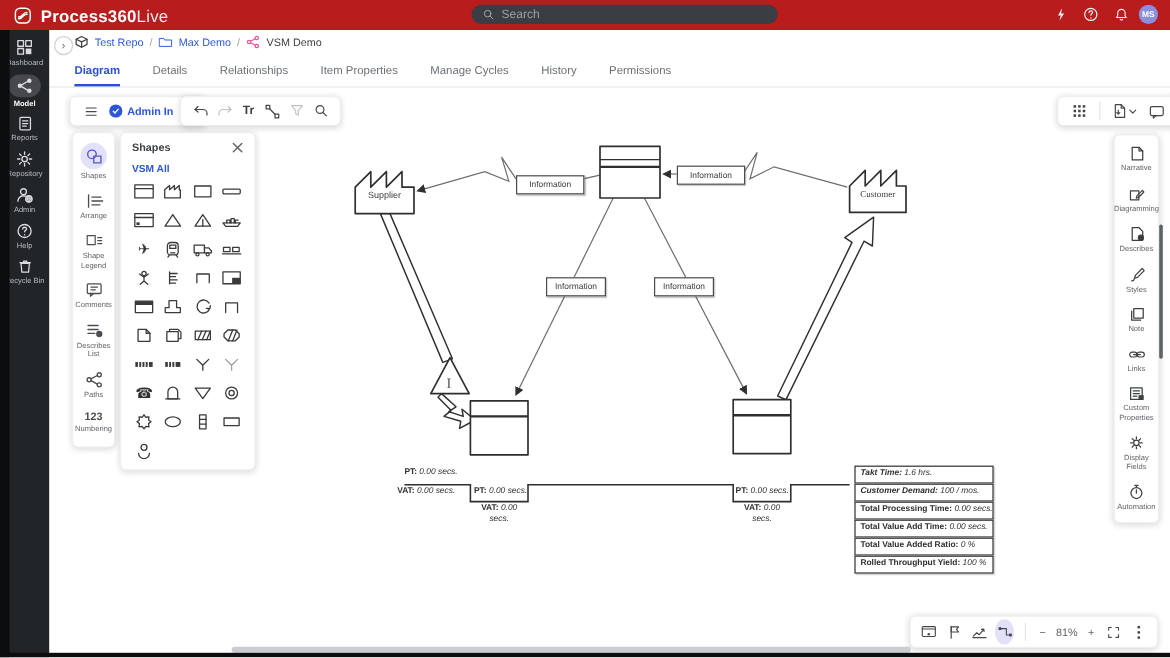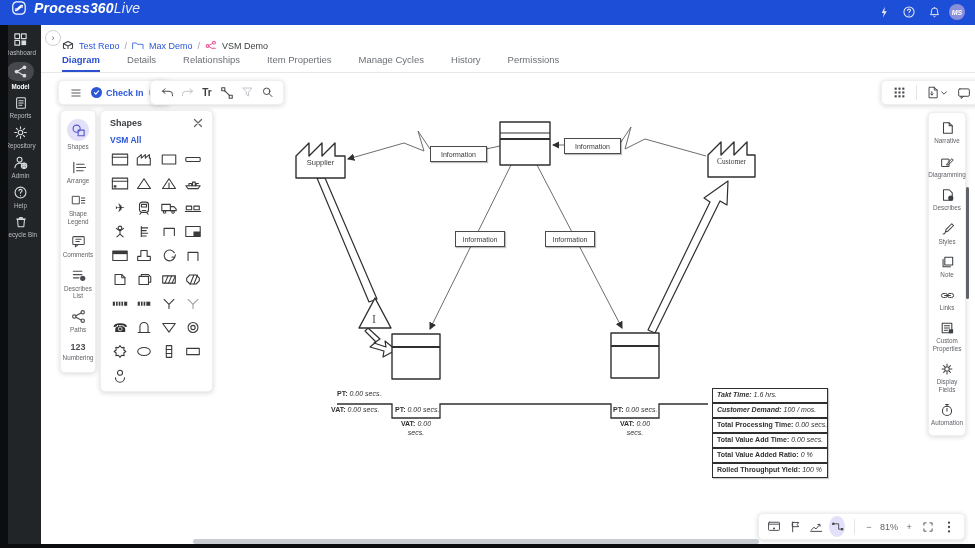--- a/index.html
+++ b/index.html
@@ -1,38 +1,38 @@
 <!DOCTYPE html>
 <html><head>
 <meta charset="utf-8">
 <style>
   html,body{margin:0;padding:0;background:#fff;font-family:"Liberation Sans",sans-serif;}
   #app{position:relative;width:975px;height:548px;overflow:hidden;background:#fff;}
   
   .ic path,.ic rect,.ic circle,.ic ellipse,.ic polygon,.ic line{fill:none;stroke:currentColor;stroke-width:1.2;stroke-linecap:round;stroke-linejoin:round;}
   .ic .fl{fill:currentColor !important;stroke:none !important;}
   
-  #topbar{position:absolute;left:0;top:0;width:975px;height:25px;background:#1d4ed8;display:flex;align-items:flex-start;z-index:9;font-style:italic;}
+  #topbar{position:absolute;left:0;top:0;width:975px;height:25px;background:#b91c1c;display:flex;align-items:center;z-index:9;}
   #logo-title{color:#fff;font-size:14px;font-weight:700;margin-left:7px;letter-spacing:.2px;}
   #logo-title .lt{font-weight:300;color:#e8eaed;}
   #searchbar{position:absolute;left:393px;top:4px;width:255px;height:16px;background:#3a3d43;border-radius:8px;display:flex;align-items:center;color:#9aa0a6;font-size:10px;gap:6px;padding-left:9px;box-sizing:border-box;}
   .tb-ic{color:#e8eaed;display:flex;align-items:center;justify-content:center;width:20px;height:20px;}
   #avatar{width:16px;height:16px;border-radius:50%;background:#8a8edb;color:#fff;font-size:7px;font-weight:700;display:flex;align-items:center;justify-content:center;}
   
   #navbar{position:absolute;left:0;top:25px;width:41px;height:523px;background:#222528;z-index:8;display:flex;flex-direction:column;align-items:center;padding-top:7px;box-sizing:border-box;}
   .nav-item{width:41px;display:flex;flex-direction:column;align-items:center;margin-bottom:6px;color:#d9dbde;cursor:pointer;}
   .nav-item .lbl{font-size:6.3px;color:#b9bcc1;margin-top:2px;text-align:center;line-height:7px;}
   .nav-item.active .pill{background:#46484d;border-radius:10px;width:27px;height:19px;display:flex;align-items:center;justify-content:center;}
   .nav-item.active .lbl{color:#fff;font-weight:700;}
   #edge-left{position:absolute;left:0;top:25px;width:8px;height:523px;background:#0c0d0e;z-index:10;}
   #edge-bottom{position:absolute;left:0;top:544px;width:975px;height:4px;background:#0c0d0e;z-index:11;}
   
   #crumb-row{position:absolute;left:41px;top:25px;right:0;height:24px;background:#fff;z-index:5;}
   #collapse-btn{position:absolute;left:4px;top:5px;width:14px;height:14px;border:1px solid #cdd2d8;border-radius:50%;color:#5f6368;font-size:9px;display:flex;align-items:center;justify-content:center;cursor:pointer;background:#fff;}
-  #breadcrumb{position:absolute;left:21px;top:15px;display:flex;align-items:center;gap:5px;font-size:9px;}
+  #breadcrumb{position:absolute;left:21px;top:4px;display:flex;align-items:center;gap:5px;font-size:9px;}
   .crumb-link{color:#2b57d8;}
   .crumb-cur{color:#3c4043;}
   .crumb-sep{color:#9aa0a6;}
   #tabs-row{position:absolute;left:41px;top:49px;right:0;height:24px;background:#fff;border-bottom:1px solid #e6e8ea;display:flex;align-items:flex-end;padding-left:21px;gap:27px;z-index:5;box-sizing:border-box;}
   .tab{font-size:9.5px;color:#6b7076;padding-bottom:7px;cursor:pointer;}
   .tab.active{color:#2b50d0;font-weight:700;border-bottom:2px solid #2b50d0;padding-bottom:5px;}
   
   .card{position:absolute;background:#fff;border:1px solid #efefef;border-radius:5px;box-shadow:0 1px 5px rgba(32,33,36,.18);display:flex;align-items:center;z-index:6;box-sizing:border-box;}
   .tool-btn{display:flex;align-items:center;justify-content:center;width:20px;height:20px;color:#44474c;cursor:pointer;}
   .tool-btn.dis{color:#bfc3c8;}
@@ -89,20 +89,27 @@
 <body>
 
 <div id="app">
 
   <div id="topbar">
     <svg class="ic" width="16" height="16" viewBox="0 0 16 16" style="color:#fff;margin-left:11px;">
       <rect x="1.8" y="1.8" width="12.4" height="12.4" rx="4"></rect>
       <path d="M4.5 10.5c2.5 1.5 4.5-5 7-3.5M11.5 5.5c-2.5-1.5-4.5 5-7 3.5"></path>
     </svg>
     <div id="logo-title"><span>Process360</span><span class="lt">Live</span></div>
+    <div id="searchbar">
+      <svg class="ic" width="10" height="10" viewBox="0 0 16 16" style="color:#aeb3b8;">
+          <circle cx="7" cy="7" r="4.4"></circle>
+          <path d="M10.4 10.4l3.6 3.6"></path>
+        </svg>
+      <span>Search</span>
+    </div>
     <div style="position:absolute;right:10px;top:2px;display:flex;align-items:center;gap:5px;">
       <div class="tb-ic">
           <svg class="ic" width="13" height="13" viewBox="0 0 16 16">
             <path class="fl" d="M8.5 1L4.5 8.5h2.8L6 14l4.8-7.5H7.8z"></path>
           </svg>
         </div>
       <div class="tb-ic">
           <svg class="ic" width="14" height="14" viewBox="0 0 16 16">
             <circle cx="8" cy="8" r="5.8"></circle>
             <path d="M6.3 6.2c.2-2 3.5-2 3.4 0-.1 1.1-1.7 1.3-1.7 2.5"></path>
@@ -222,21 +229,21 @@
         <svg class="ic" width="12" height="12" viewBox="0 0 16 16">
           <path d="M2.5 4h11M2.5 8h11M2.5 12h11"></path>
         </svg>
       </div>
     <div id="checkin">
       <span class="ck">
           <svg width="7" height="7" viewBox="0 0 10 10">
             <path d="M2 5.3l2 2 4-4.5" fill="none" stroke="#fff" stroke-width="1.6" stroke-linecap="round"></path>
           </svg>
         </span>
-      <span>Check In</span>
+      <span>Admin In</span>
     </div>
     <div id="info-ic">i</div>
   </div>
 
   <div class="card" style="left:150px;top:80px;height:25px;padding:0 6px;gap:0;">
     <div class="tool-btn">
         <svg class="ic" width="15" height="13" viewBox="0 0 18 14">
           <path d="M6 2.5L3 5.5l3 2.5"></path>
           <path d="M3 5.5h8a4 4 0 0 1 4 4v1.5"></path>
         </svg>

